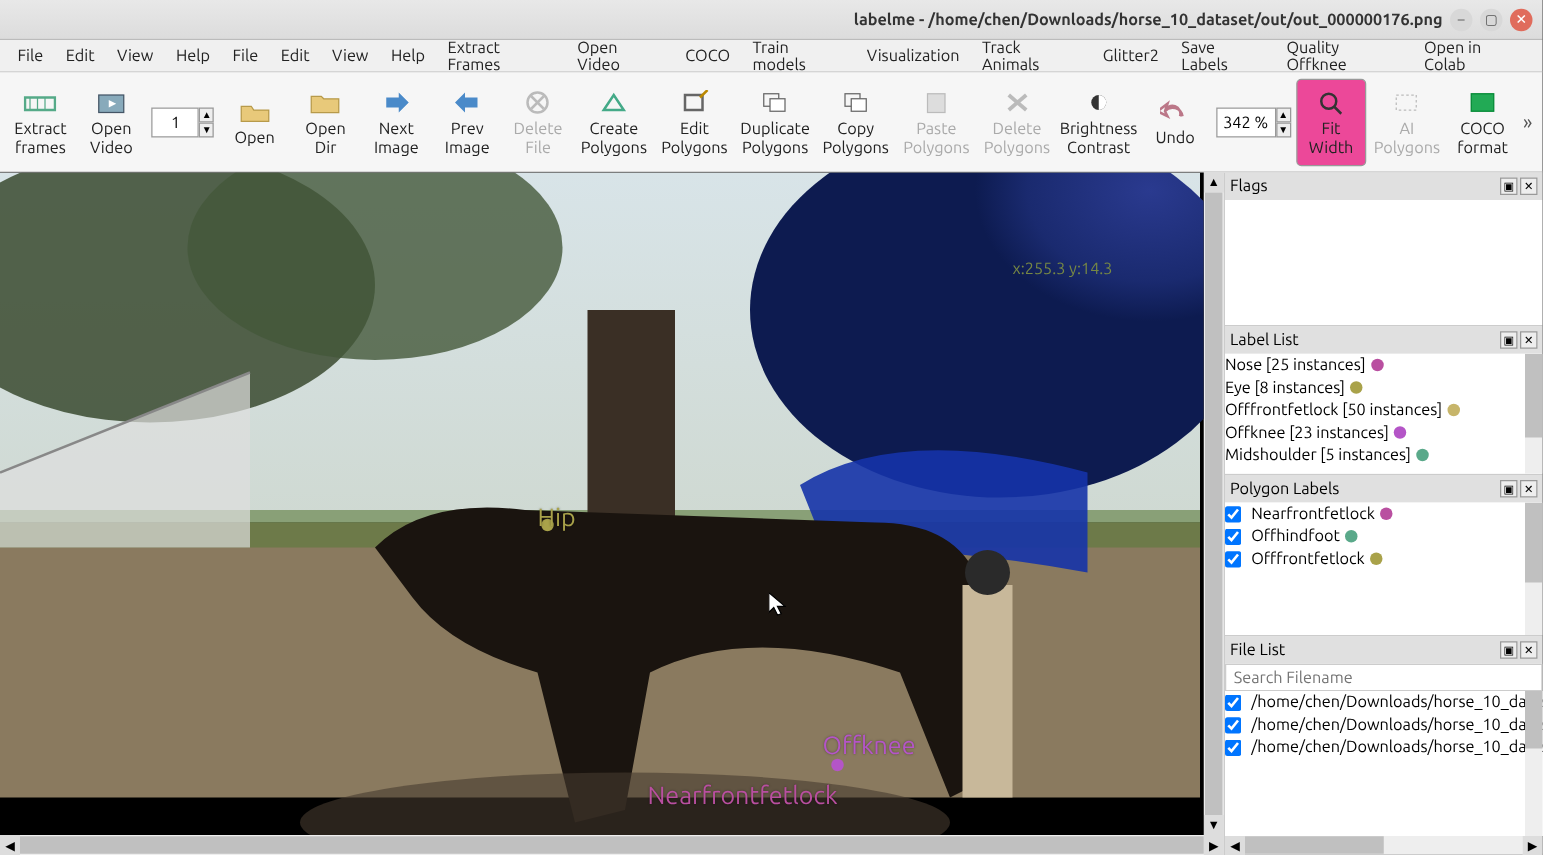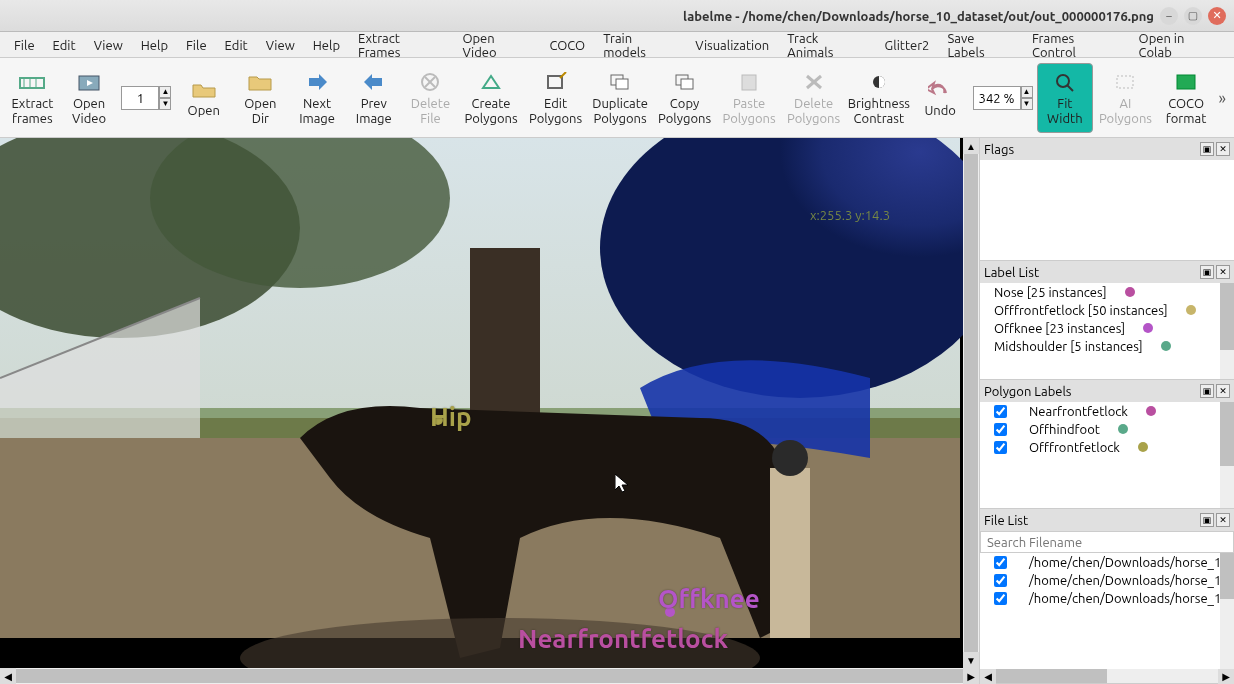--- a/index.html
+++ b/index.html
@@ -14,37 +14,37 @@
 
 
 .menubar { height: 26px; background: #f0f0f0; display: flex; align-items: center; padding: 0 6px; gap: 2px; border-bottom: 1px solid #ccc; }
 .menubar .menuitem { padding: 3px 8px; cursor: pointer; color: #222; }
 
 
 .toolbar { height: 80px; background: #f6f6f6; display: flex; align-items: center; padding: 2px 4px; border-bottom: 1px solid #ccc; position: relative; }
 .toolbtn { display: flex; flex-direction: column; align-items: center; justify-content: center; width: 58px; height: 70px; padding: 2px; cursor: pointer; text-align: center; line-height: 1.1; font-size: 12px; color: #222; border-radius: 4px; }
 .toolbtn.wide { width: 66px; }
 .toolbtn.disabled { color: #aaa; cursor: default; }
-.toolbtn.active { background: #14b8a6; border: 1px solid #999; }
+.toolbtn.active { background: #ec4899; border: 1px solid #999; }
 .toolbtn .icn { width: 28px; height: 24px; margin-bottom: 2px; display: flex; align-items: center; justify-content: center; }
 .spin { width: 50px; height: 26px; display: flex; align-items: center; margin: 0 4px; }
 .spin input { width: 38px; height: 24px; text-align: center; border: 1px solid #999; }
 .spin .arrows { display:flex; flex-direction:column; }
 .spin .arrows div { width:12px; height:12px; border:1px solid #999; font-size:8px; line-height:10px; text-align:center; cursor:pointer; background:#eee;}
 .zoombox { display:flex; align-items:center; margin:0 4px; }
 .zoombox input { width:48px; height:24px; text-align:center; border:1px solid #999; }
 .tool-overflow { width: 16px; display:flex; align-items:center; justify-content:center; font-size:16px; color:#555; cursor:pointer; margin-left:auto; }
 
 
 .mainrow { flex: 1; display: flex; min-height: 0; }
 .canvaswrap { flex: 1; display:flex; flex-direction:column; min-width:0; }
 .canvas { flex:1; position: relative; background: #000; overflow:hidden;padding-left:42px; }
 .canvas .img { position:absolute; inset:0; }
 .canvas .cursor { position:absolute; width:14px; height:20px; }
-.canvas .anno { position:absolute; font-size: 26px; font-weight: 700; white-space: nowrap; text-shadow: 0 0 2px rgba(0,0,0,.4); pointer-events:none; }
+.canvas .anno { position:absolute; font-size: 20px; font-weight: 400; white-space: nowrap; text-shadow: 0 0 2px rgba(0,0,0,.4); pointer-events:none; }
 .canvas .dot { position:absolute; width:10px; height:10px; border-radius:50%; transform:translate(-50%,-50%);}
 .canvas .coords { position:absolute; color:#784; font-size:13px; }
 .hscroll { height:16px; background:#eee; display:flex; align-items:center; }
 .hscroll .arrow { width:16px; height:16px; background:#ddd; display:flex; align-items:center; justify-content:center; font-size:10px; cursor:pointer;}
 .hscroll .track { flex:1; height:14px; background:#eee; position:relative; }
 .hscroll .thumb { position:absolute; top:0; height:14px; background:#c0c0c0; }
 .vscroll { width:16px; background:#eee; display:flex; flex-direction:column; }
 .vscroll .arrow { height:16px; background:#ddd; display:flex; align-items:center; justify-content:center; font-size:10px; cursor:pointer;}
 .vscroll .track { flex:1; width:14px; background:#eee; position:relative; margin:0 auto;}
 .vscroll .thumb { position:absolute; left:0; width:14px; background:#c0c0c0; }
@@ -53,21 +53,21 @@
 .sidepanel { width: 255px; background: #f0f0f0; display:flex; flex-direction:column; border-left:1px solid #ccc; }
 .panel { display:flex; flex-direction:column; border-bottom:1px solid #ccc; }
 .panel-hdr { height: 22px; background: #e0e0e0; display:flex; align-items:center; padding:0 4px; font-size:12px; }
 .panel-hdr .ptitle { flex:1; }
 .panel-hdr .pbtn { width:14px; height:14px; margin-left:2px; border:1px solid #999; font-size:9px; line-height:12px; text-align:center; cursor:pointer; background:#eee;}
 .panel-body { background:#fff; overflow:auto; position:relative; }
 .panel-body.flags { height: 100px; }
 .panel-body.labels { height: 96px; }
 .panel-body.polys { height: 106px; }
 .panel-body.files { flex:1; }
-.listitem { padding: 2px 14px; font-size:13px; display:flex; align-items:center; gap:18px; cursor:pointer; white-space: nowrap; }
+.listitem { padding: 2px 0; font-size:13px; display:flex; align-items:center; gap:4px; cursor:pointer; white-space: nowrap; }
 .listitem .swatch { width:10px; height:10px; border-radius:50%; display:inline-block; }
 .listitem input[type=checkbox] { margin-right:4px; }
 .panel-vscroll { position:absolute; right:0; top:0; bottom:0; width:14px; background:#eee; }
 .panel-vscroll .thumb { position:absolute; left:0; width:14px; background:#c0c0c0; }
 .searchbox { width:100%; padding:3px 6px; border:1px solid #ccc; font-size:13px; color:#888; }
 
 
 .timeline { height: 40px; background:#fff; border-top:1px solid #ccc; display:flex; flex-direction:column; }
 .timeline .ticks { height:18px; position:relative; }
 .timeline .tick { position:absolute; top:0; font-size:11px; color:#555; transform:translateX(-50%); }
@@ -97,21 +97,21 @@
   <div class="menuitem">View</div>
   <div class="menuitem">Help</div>
   <div class="menuitem">Extract Frames</div>
   <div class="menuitem">Open Video</div>
   <div class="menuitem">COCO</div>
   <div class="menuitem">Train models</div>
   <div class="menuitem">Visualization</div>
   <div class="menuitem">Track Animals</div>
   <div class="menuitem">Glitter2</div>
   <div class="menuitem">Save Labels</div>
-  <div class="menuitem">Frames Control</div>
+  <div class="menuitem">Quality Offknee</div>
   <div class="menuitem">Open in Colab</div>
 </div>
 
 <div class="toolbar">
   <div class="toolbtn">
     <span class="icn">
         <svg width="26" height="20">
           <rect x="1" y="6" width="24" height="10" fill="none" stroke="#5a8" stroke-width="2"></rect>
           <line x1="5" y1="6" x2="5" y2="16" stroke="#5a8"></line>
           <line x1="11" y1="6" x2="11" y2="16" stroke="#5a8"></line>
@@ -381,20 +381,24 @@
         <span class="ptitle">Label List</span>
         <span class="pbtn">▣</span>
         <span class="pbtn">✕</span>
       </div>
       <div class="panel-body labels" id="label-list-body">
         <div class="listitem">
             <span>Nose [25 instances]</span> 
             <span class="swatch" style="background:#b94fa0"></span>
           </div>
           <div class="listitem">
+            <span>Eye [8 instances]</span> 
+            <span class="swatch" style="background:#a9a24a"></span>
+          </div>
+          <div class="listitem">
             <span>Offfrontfetlock [50 instances]</span> 
             <span class="swatch" style="background:#c7b56a"></span>
           </div>
           <div class="listitem">
             <span>Offknee [23 instances]</span> 
             <span class="swatch" style="background:#b455c7"></span>
           </div>
           <div class="listitem">
             <span>Midshoulder [5 instances]</span> 
             <span class="swatch" style="background:#5aa98a"></span>

